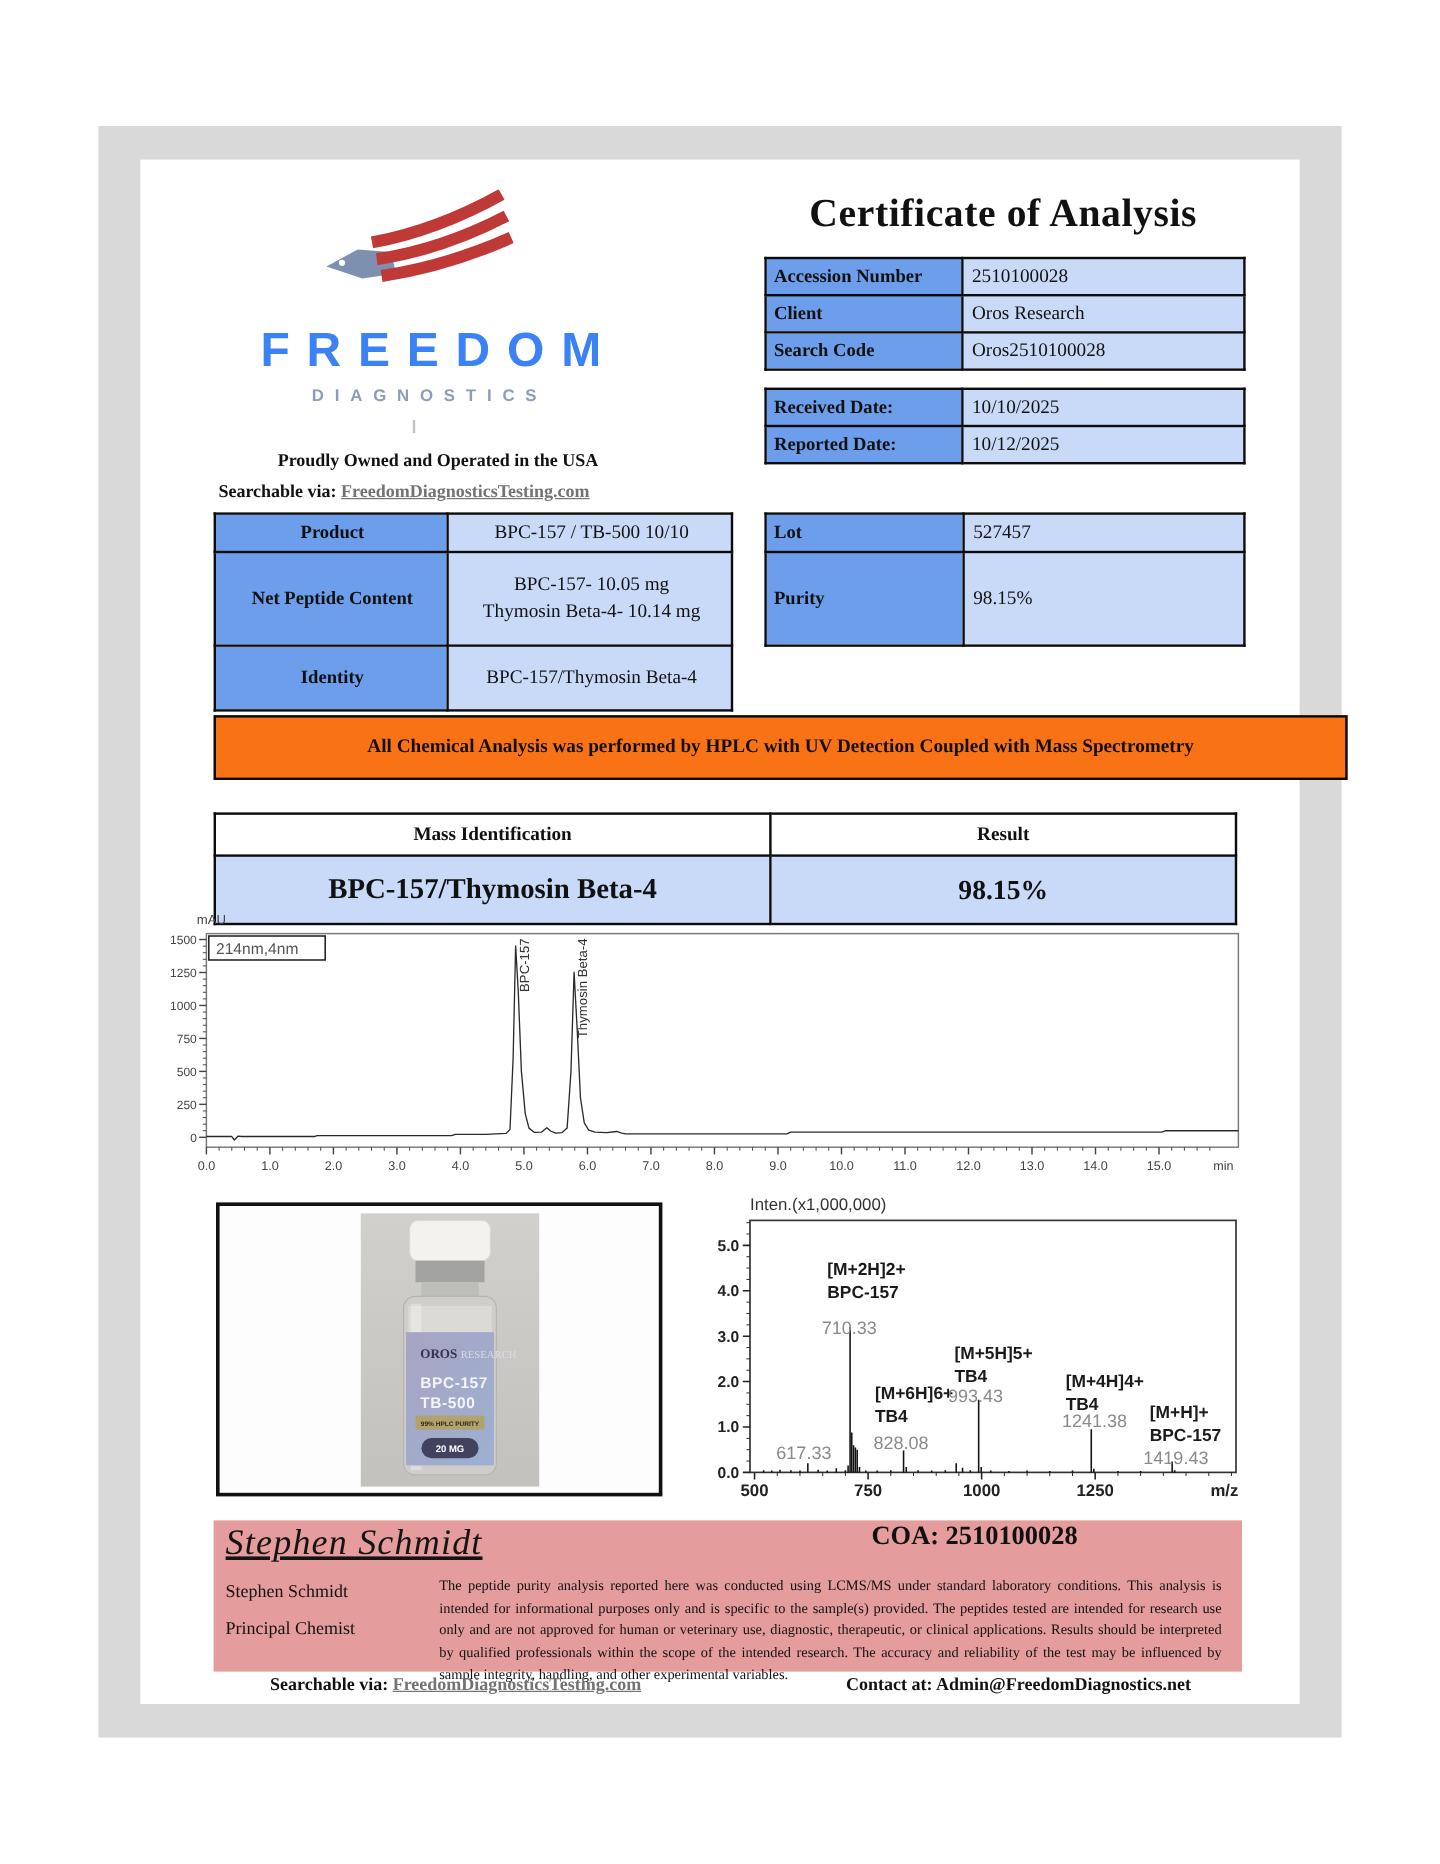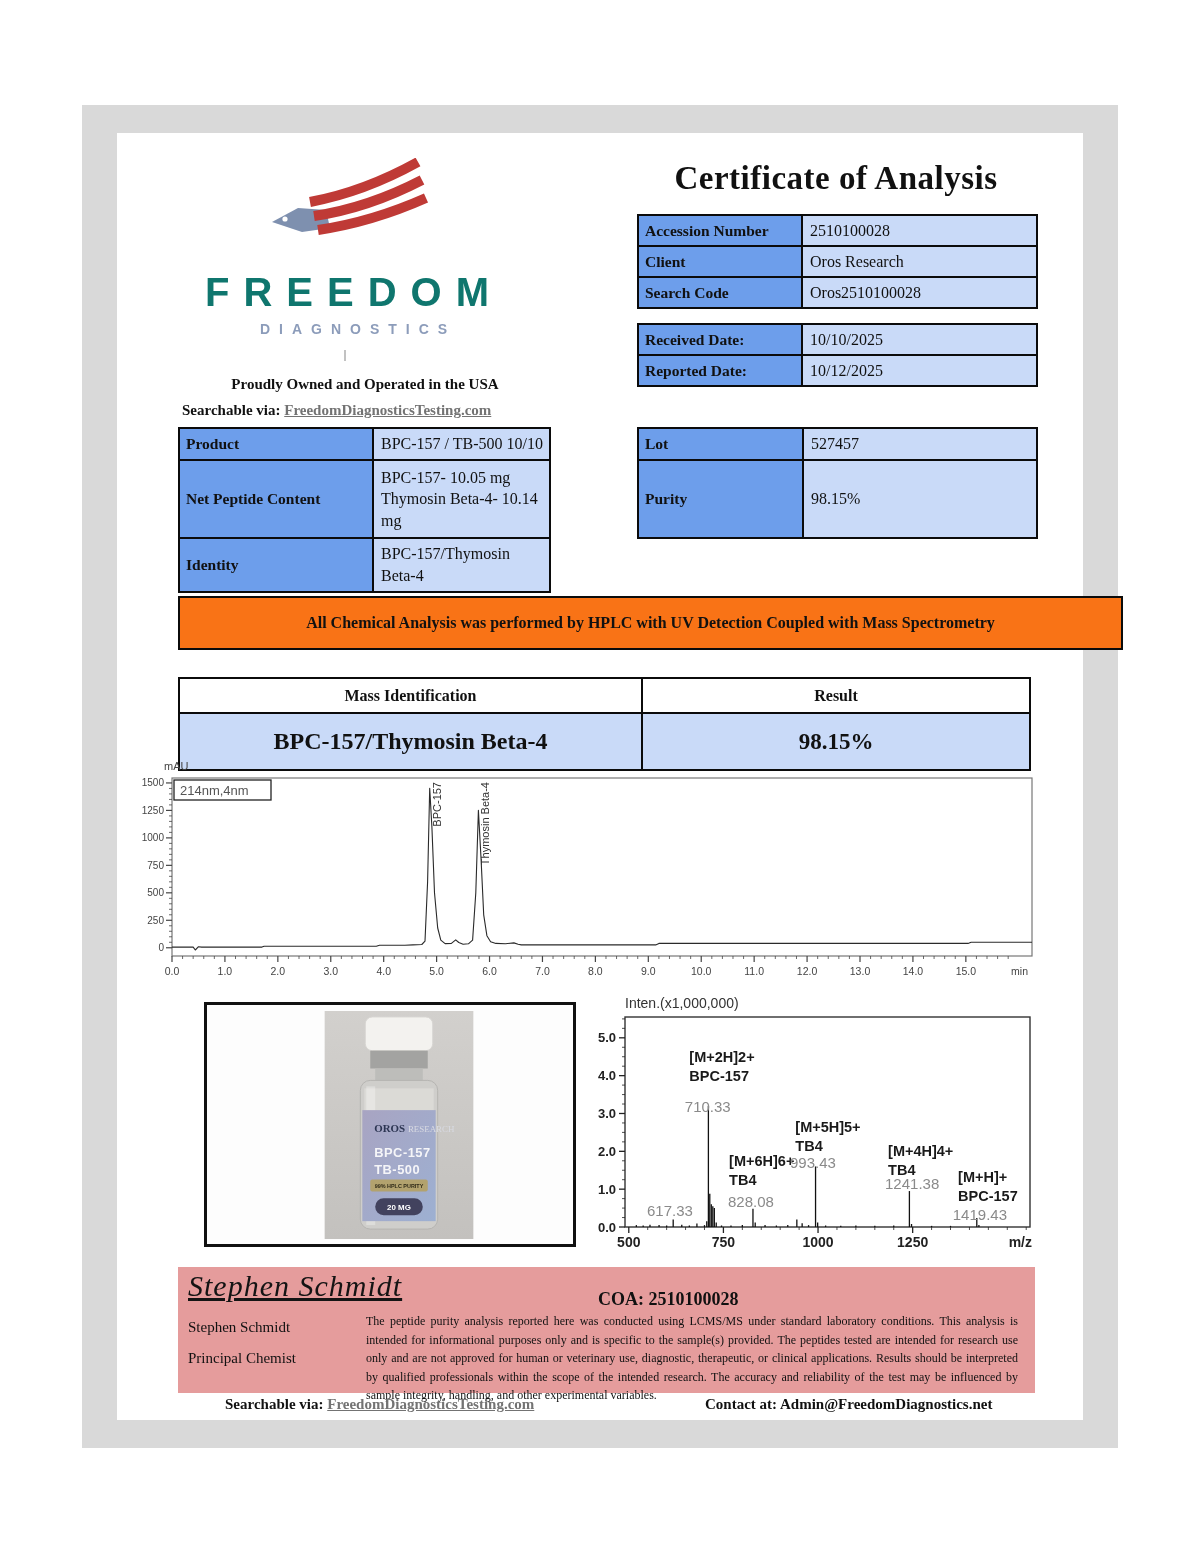--- a/index.html
+++ b/index.html
@@ -3,66 +3,66 @@
 <meta charset="utf-8">
 <style>
   html,body{margin:0;padding:0;background:#ffffff;}
   .canvas{position:relative;width:1200px;height:1553px;background:#ffffff;overflow:hidden;
           font-family:"Liberation Serif","DejaVu Serif",serif;color:#111;}
   .frame{position:absolute;left:82px;top:105px;width:1036px;height:1343px;background:#d9d9d9;}
   .page{position:absolute;left:117px;top:133px;width:966px;height:1287px;background:#ffffff;}
   .abs{position:absolute;}
 
   
-  .logo-word{left:195px;top:270px;width:310px;text-align:left;font-family:"Liberation Sans","DejaVu Sans",sans-serif;
-             font-weight:bold;font-size:40px;letter-spacing:14px;color:#0f766e;padding-left:10px;}
+  .logo-word{left:195px;top:270px;width:310px;text-align:right;font-family:"Liberation Sans","DejaVu Sans",sans-serif;
+             font-weight:bold;font-size:40px;letter-spacing:14px;color:#3b82f6;padding-left:10px;}
   .logo-sub{left:195px;top:321px;width:310px;text-align:center;font-family:"Liberation Sans","DejaVu Sans",sans-serif;
             font-weight:bold;font-size:14px;letter-spacing:9px;color:#8c9cba;padding-left:8px;}
   .logo-tick{left:344px;top:350px;width:2px;height:11px;background:#c2c2c2;}
   .tagline{left:175px;top:376px;width:380px;text-align:center;font-weight:bold;font-size:15px;}
   .search-line{left:182px;top:402px;font-weight:bold;font-size:15px;}
   a.doc-link{color:#737373;text-decoration:underline;font-weight:bold;}
   .title{left:630px;top:160px;width:412px;text-align:center;font-weight:bold;font-size:33px;letter-spacing:0.5px;}
 
   
   table.doc{border-collapse:collapse;table-layout:fixed;}
   table.doc td{border:2px solid #0b0b0b;vertical-align:middle;overflow:hidden;}
   td.tlabel{background:#6d9eeb;font-weight:bold;font-size:15.5px;padding:1px 4px 1px 6px;}
   td.tvalue{background:#c9daf8;font-size:16px;padding:1px 4px 1px 7px;}
   .preline{white-space:pre-line;line-height:1.35;}
   .acc-table{left:637px;top:214px;width:401px;}
   .acc-table td{height:27px;}
   .date-table{left:637px;top:323px;width:401px;}
   .date-table td{height:27px;}
-  .prod-table{left:178px;top:427px;width:373px;}
+  .prod-table{left:178px;top:427px;width:433px;text-align:center;}
   .info-table{left:637px;top:427px;width:401px;}
   tr.r1 td{height:28px;} tr.r2 td{height:74px;} tr.r3 td{height:50px;}
 
   .banner{left:178px;top:596px;width:945px;height:54px;background:#f97316;border:2px solid #0b0b0b;
           display:flex;align-items:center;justify-content:center;font-weight:bold;font-size:16px;box-sizing:border-box;}
 
   .mass-table{left:178px;top:677px;width:853px;}
   .mass-table td{border:2px solid #0b0b0b;text-align:center;}
   td.mhead{background:#ffffff;font-weight:bold;font-size:16px;height:31px;border-radius:15px;}
   td.mdata1{background:#c9daf8;font-weight:bold;font-size:24px;height:53px;}
   td.mdata2{background:#c9daf8;font-weight:bold;font-size:23px;height:53px;}
 
   
   .chrom-wrap{left:140px;top:760px;width:900px;height:235px;}
   .spec-wrap{left:578px;top:993px;width:465px;height:270px;}
 
   
-  .vial-box{left:180px;top:1002px;width:372px;height:245px;border:3px solid #111;background:#fdfdfd;box-sizing:border-box;margin-left:24px;}
+  .vial-box{left:180px;top:1002px;width:372px;height:245px;border:3px solid #111;background:#fdfdfd;box-sizing:border-box;}
   .vial-photo{position:absolute;left:117px;top:6px;width:150px;height:228px;}
 
   
   .sig-block{left:178px;top:1267px;width:857px;height:126px;background:#e59c9c;}
   .sig-script{position:absolute;left:10px;top:2px;font-style:italic;font-size:30px;letter-spacing:1px;
               text-decoration:underline;color:#141414;}
-  .sig-coa{position:absolute;left:420px;top:22px;width:300px;text-align:left;font-weight:bold;font-size:18px;}
+  .sig-coa{position:absolute;left:420px;top:0;width:300px;text-align:right;font-weight:bold;font-size:22px;}
   .sig-name{position:absolute;left:10px;top:52px;font-size:15px;}
   .sig-title{position:absolute;left:10px;top:83px;font-size:15px;}
   .sig-disc{position:absolute;left:188px;top:45px;width:652px;font-size:12px;line-height:1.55;text-align:justify;}
 
   .footer-left{left:225px;top:1396px;font-weight:bold;font-size:15px;}
   .footer-right{left:705px;top:1396px;font-weight:bold;font-size:15px;}
 </style>
 </head>
 <body>
 

